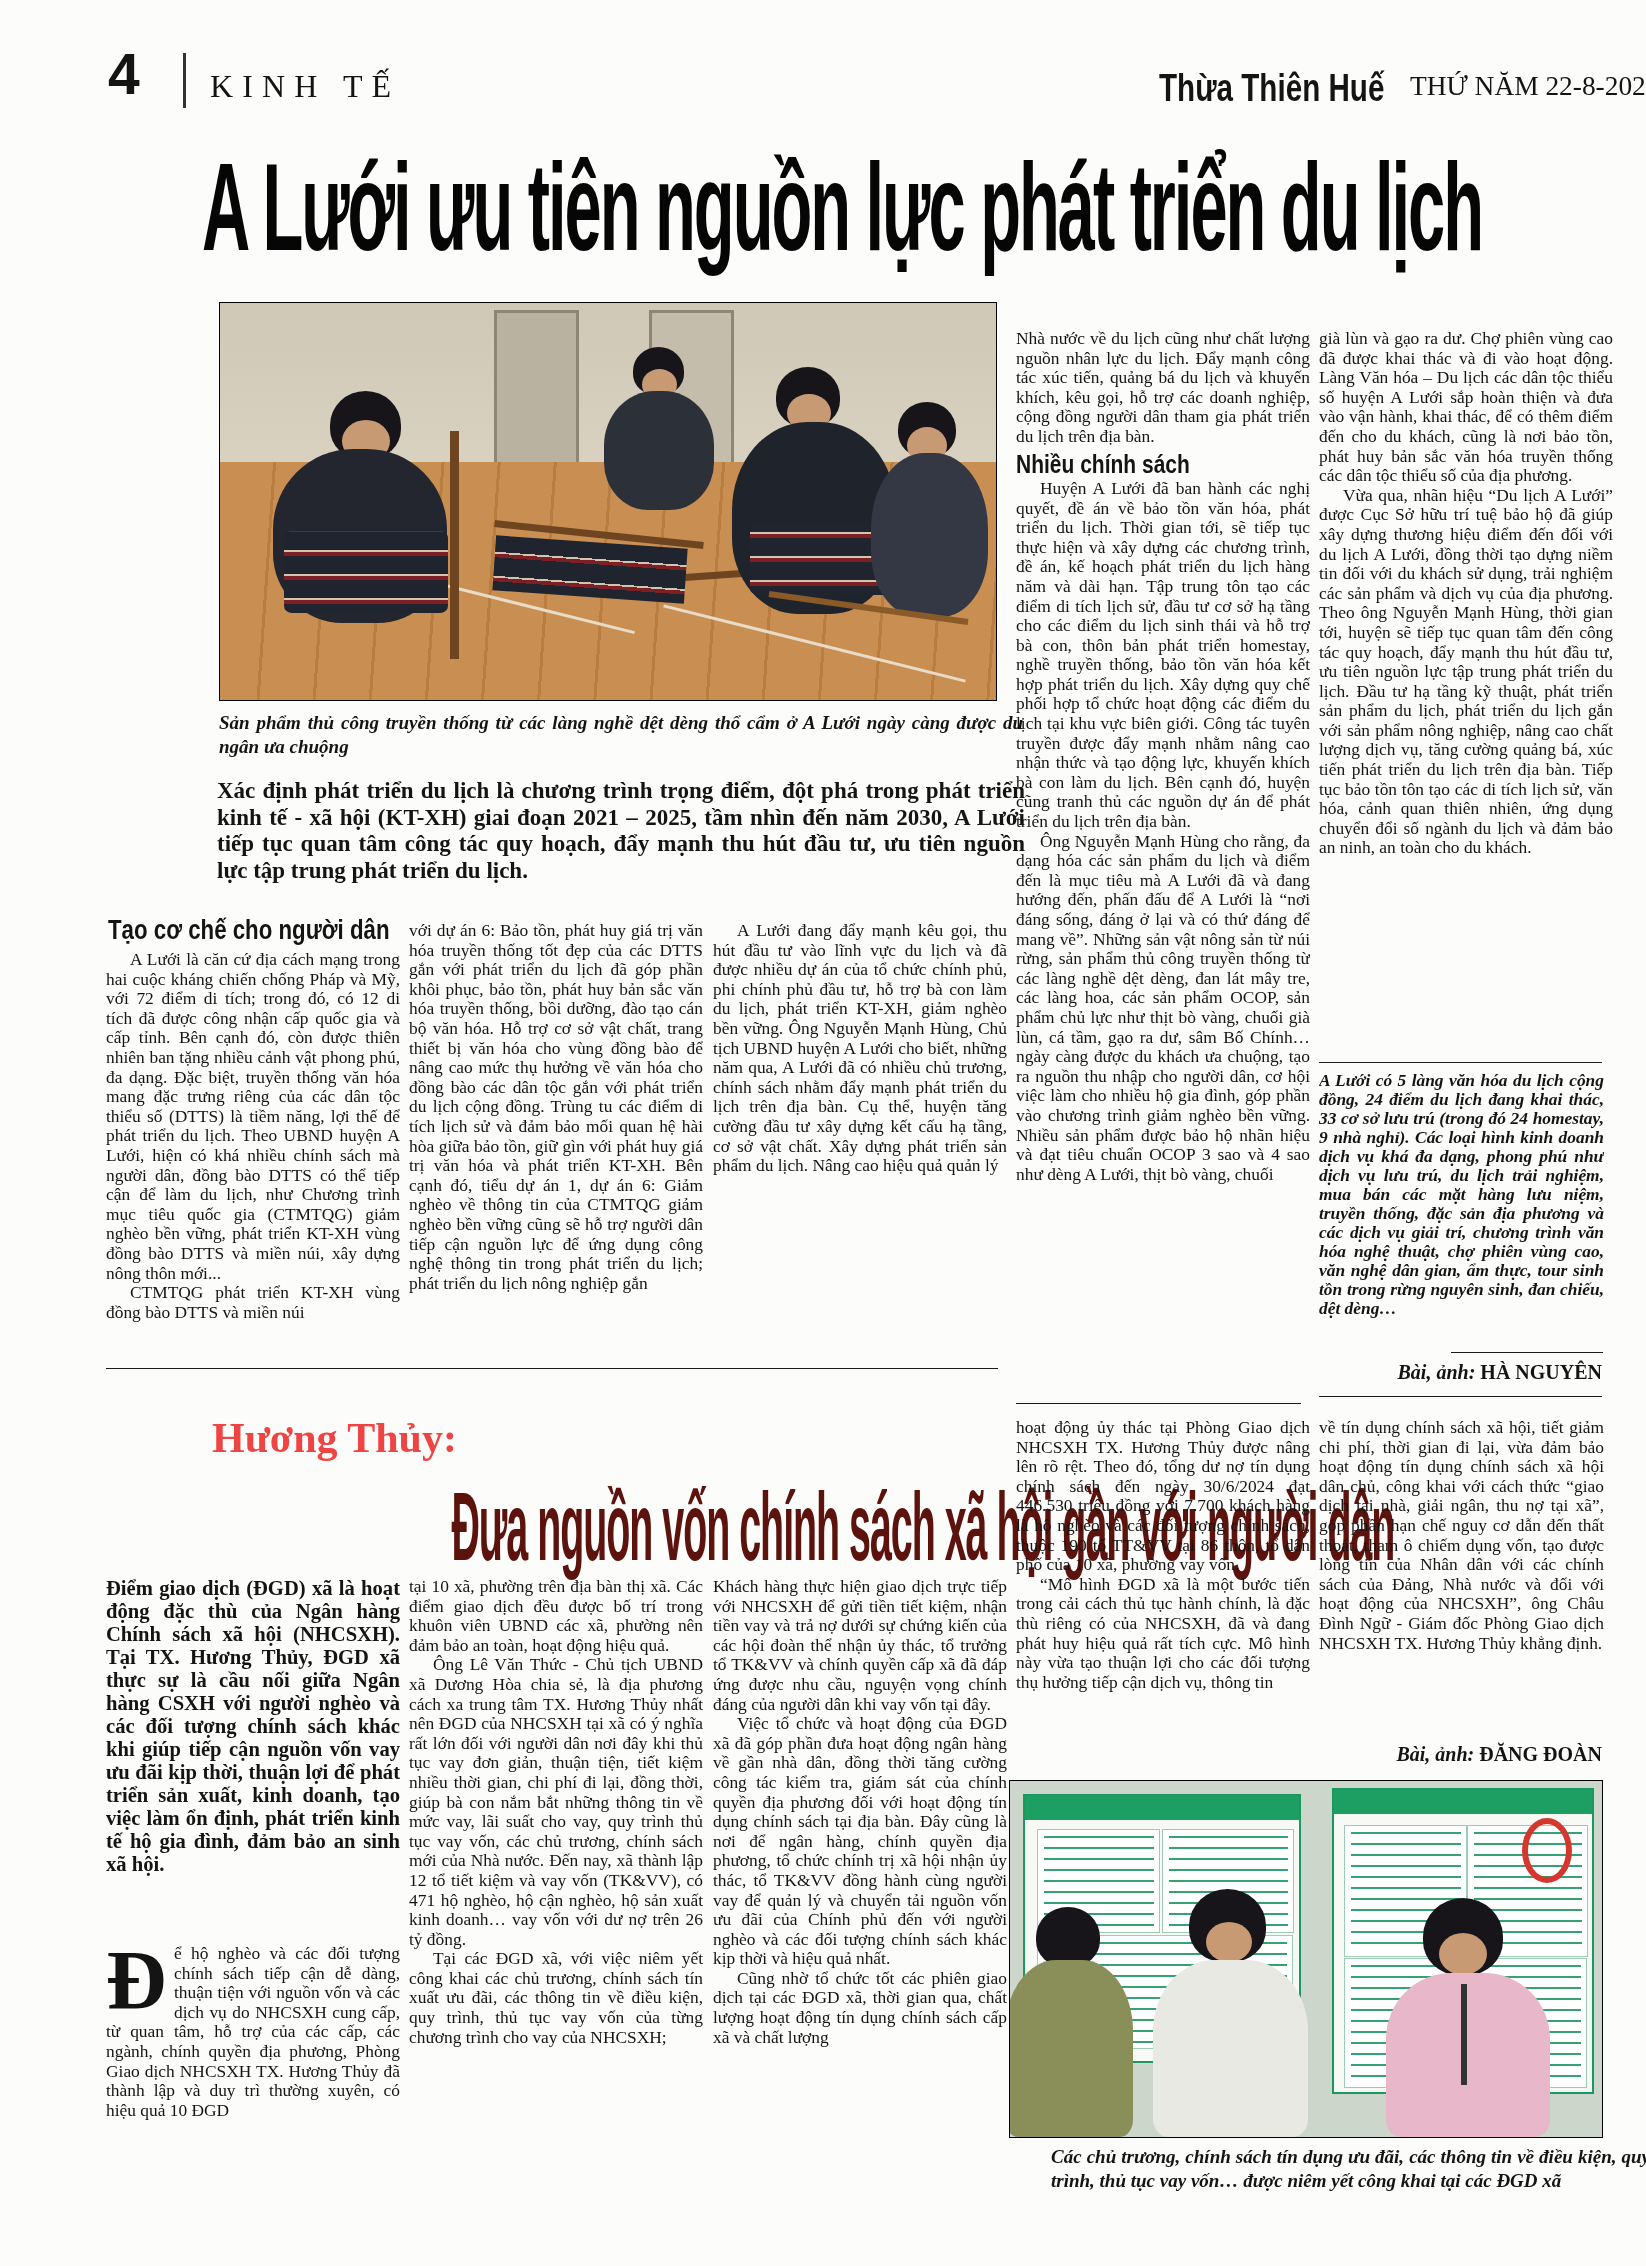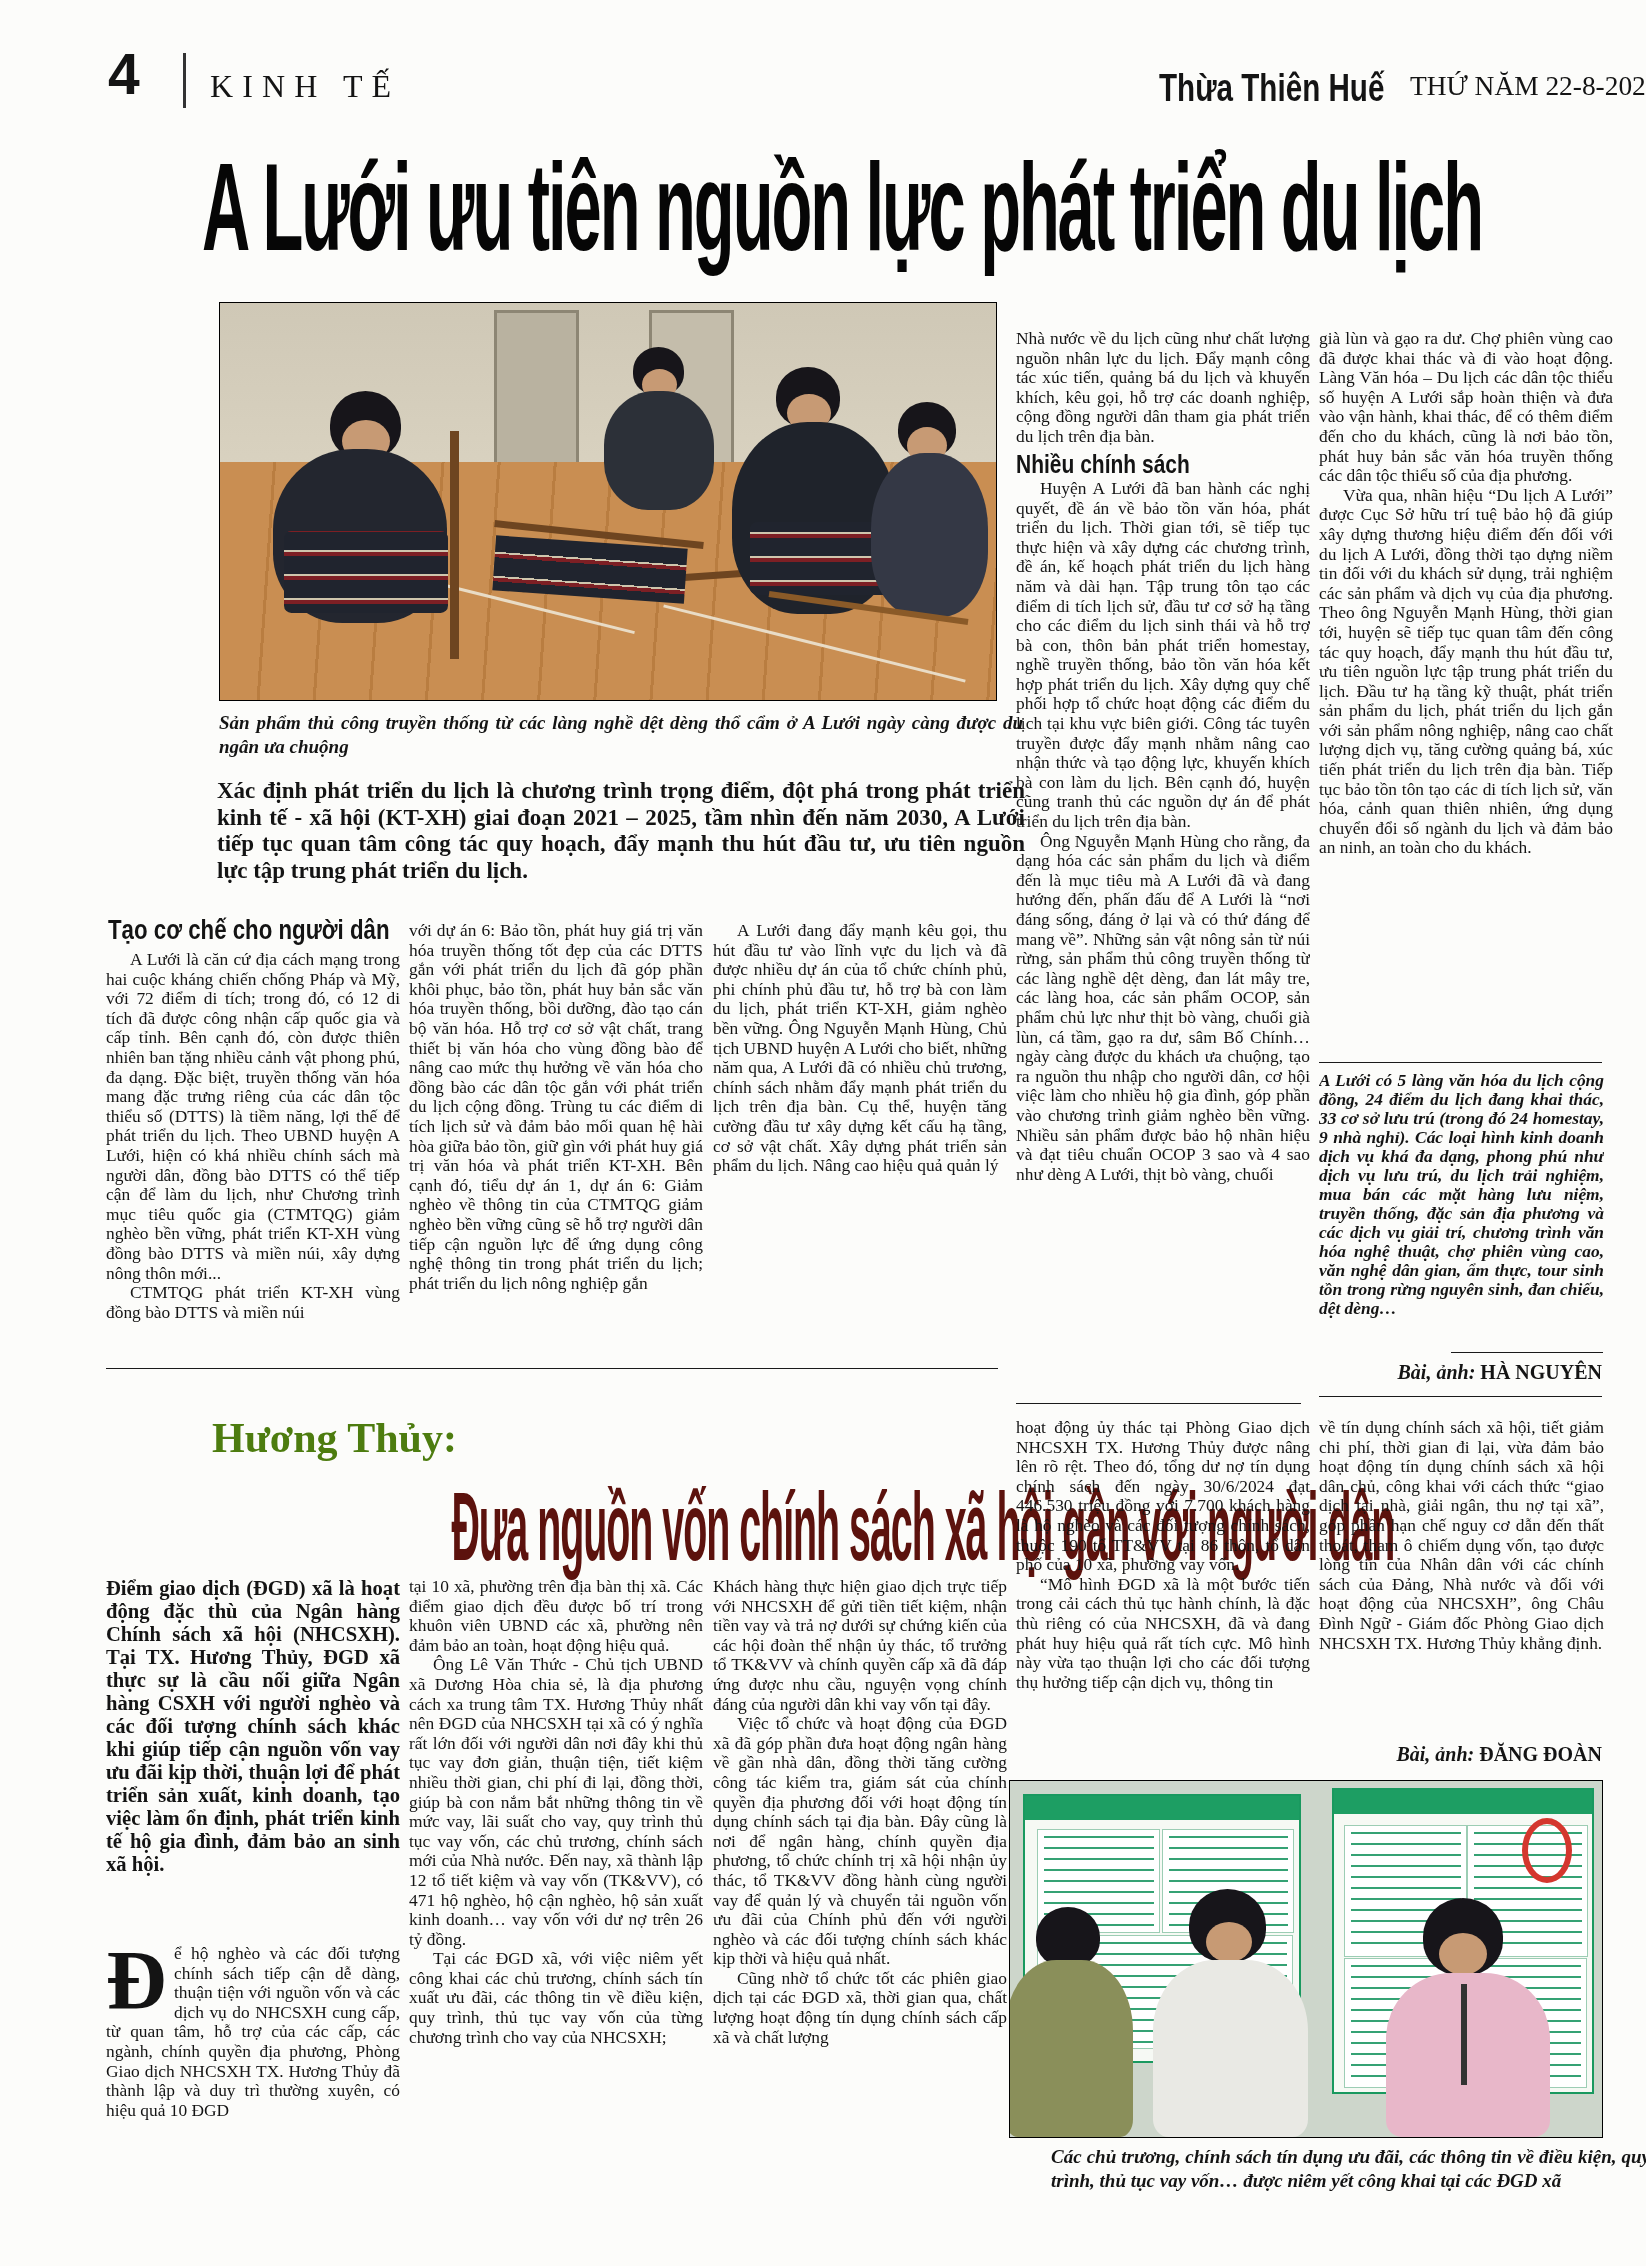--- a/index.html
+++ b/index.html
@@ -11,21 +11,21 @@
   .hdr-bar{width:2.7px;height:55px;background:#333;}
   .hdr-section{font-size:32px;letter-spacing:9.1px;}
   .hdr-masthead{font-family:"Liberation Sans",sans-serif;font-weight:bold;font-size:37px;
                 transform:scale(0.8,1.05);transform-origin:left top;white-space:nowrap;}
   .hdr-date{font-size:27.4px;white-space:nowrap;padding-left:41px;}
   
   .h1wrap{left:0;right:0;top:135px;text-align:center;}
   .h1txt{display:inline-block;white-space:nowrap;font-family:"Liberation Sans",sans-serif;
          font-weight:bold;font-size:88px;letter-spacing:-2.7px;transform:scale(0.76,1.42);
          transform-origin:center top;color:#060606;}
-  .kicker{font-size:42px;font-weight:bold;color:#4d7c0f;}
+  .kicker{font-size:42px;font-weight:bold;color:#ef4444;}
   .h2wrap{left:110px;width:914px;top:1471px;text-align:center;}
   .h2txt{display:inline-block;white-space:nowrap;font-family:"Liberation Sans",sans-serif;
          font-weight:bold;font-size:68px;letter-spacing:-1.8px;transform:scale(0.58,1.42);
          transform-origin:center top;color:#5c120d;}
   .sechead{font-family:"Liberation Sans",sans-serif;font-weight:bold;font-size:26.5px;
            transform:scale(0.84,1.05);transform-origin:left top;white-space:nowrap;}
   
   .col{width:294px;font-size:17.4px;line-height:19.6px;text-align:justify;overflow:hidden;}
   .col p{margin:0;}
   .col p.ind{text-indent:24px;}

